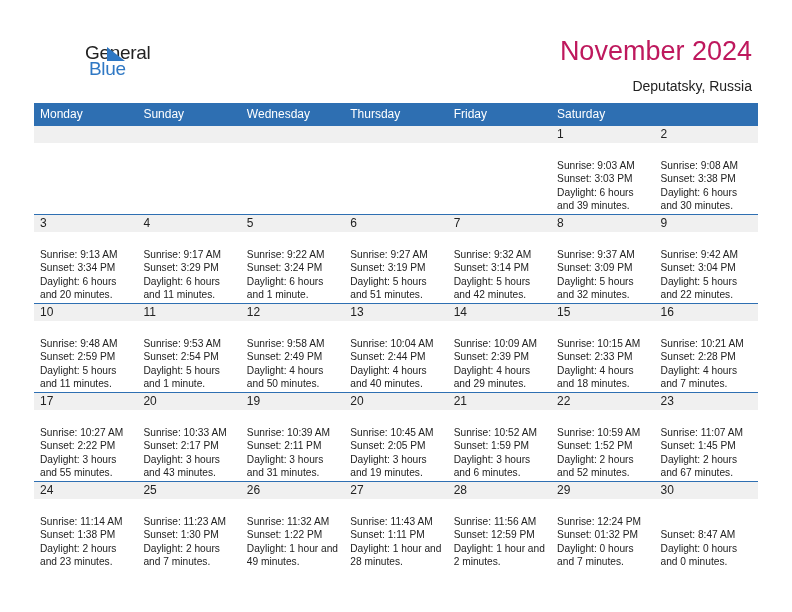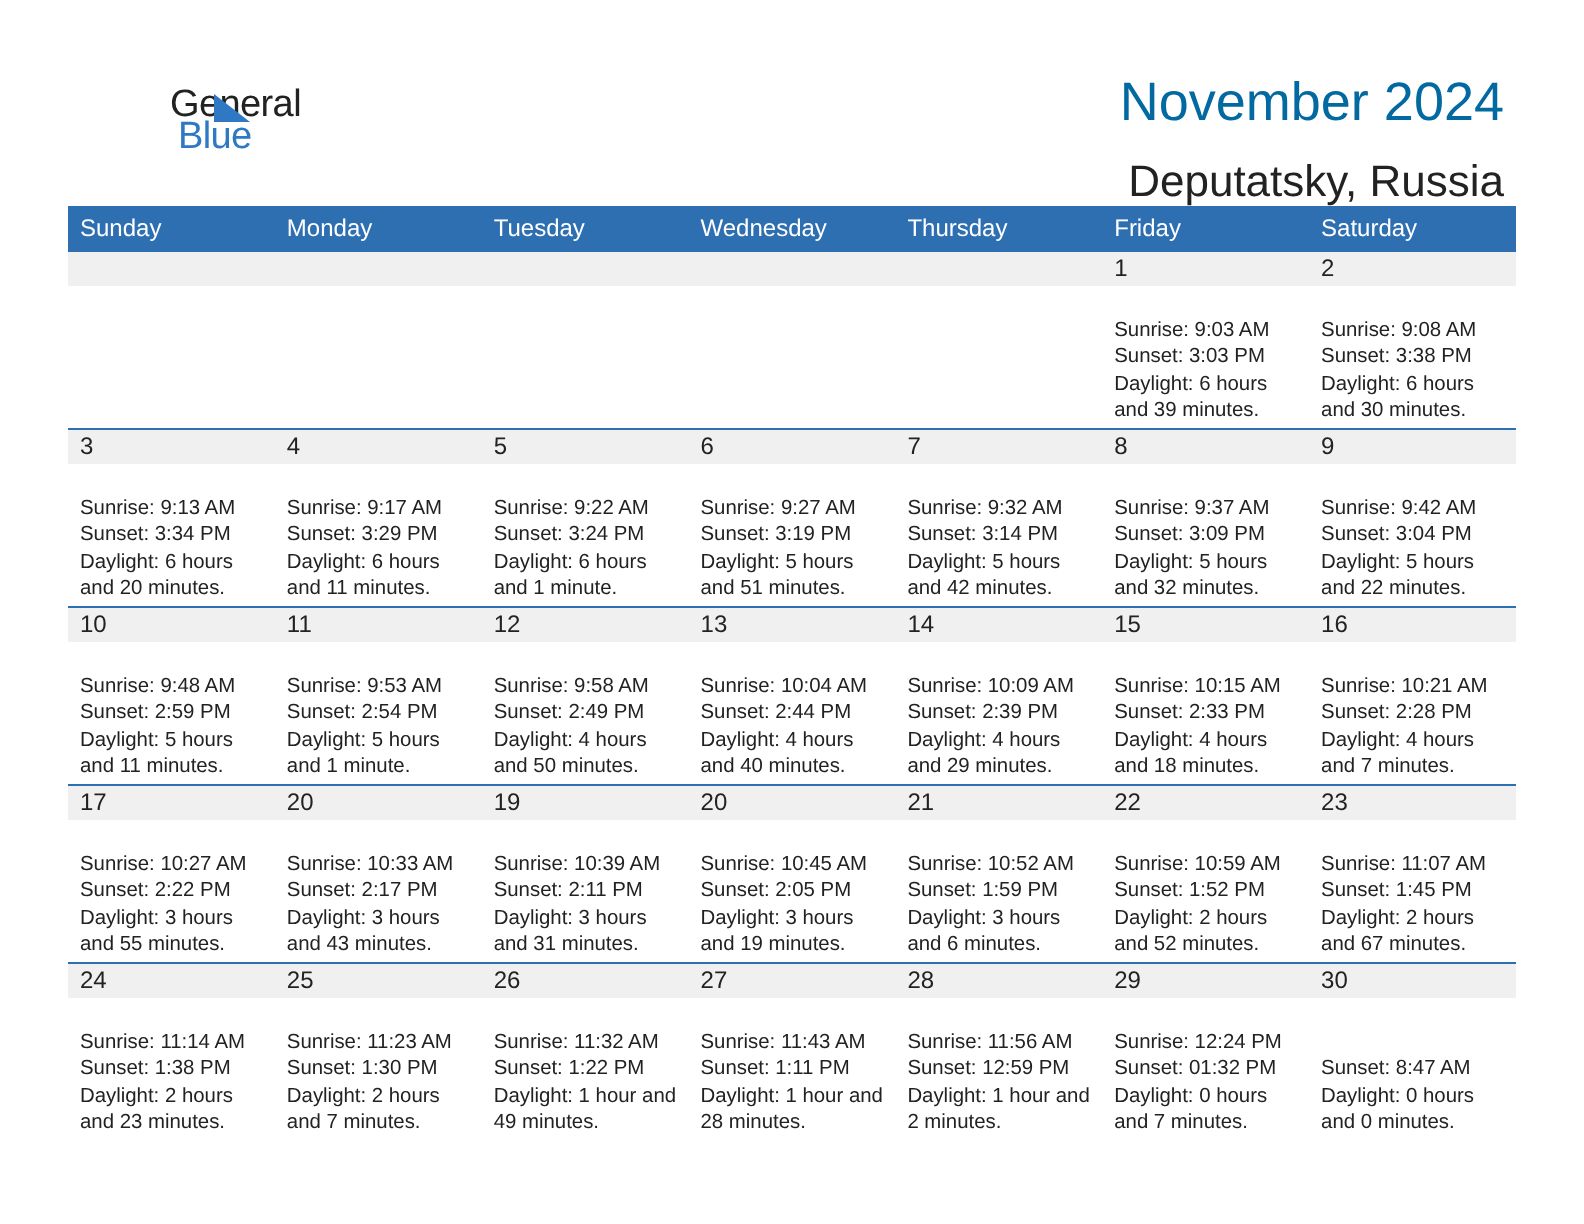--- a/index.html
+++ b/index.html
@@ -1,22 +1,22 @@
 <!DOCTYPE html>
 <html><head>
 <meta charset="utf-8">
 <style>
   html, body { margin: 0; padding: 0; background: #ffffff; }
   body { width: 792px; height: 612px; position: relative; font-family: "Liberation Sans", sans-serif; color: #222; overflow: hidden; }
   .logo { position: absolute; left: 37px; top: 42px; width: 110px; height: 40px; }
   .logo .general { position: absolute; left: 0; top: 0; font-size: 19px; color: #222; letter-spacing: -0.3px; margin-left: 48px; }
   .logo .blue { position: absolute; left: 52px; top: 16px; font-size: 19px; color: #2f78c4; letter-spacing: -0.3px; }
   .logo .tri { position: absolute; left: 70px; top: 5px; width: 0; height: 0; border-left: 18px solid transparent; border-bottom: 14px solid #2f78c4; transform: scaleX(-1); }
-  .title { position: absolute; right: 40px; top: 36px; font-size: 27px; color: #0369a1; }
-  .subtitle { position: absolute; right: 40px; top: 78px; font-size: 22px; color: #222; }
+  .title { position: absolute; right: 40px; top: 36px; font-size: 27px; color: #be185d; }
+  .subtitle { position: absolute; right: 40px; top: 78px; font-size: 14px; color: #222; }
   .cal { position: absolute; left: 34px; top: 103px; width: 724px; }
   .head { display: flex; background: #2e6fb2; height: 23px; }
   .head div { width: 103.43px; color: #fff; font-size: 12px; line-height: 23px; padding-left: 6px; box-sizing: border-box; }
   .week { border-top: 1px solid #2e6fb2; }
   .week:first-of-type { border-top: none; }
   .daynums { display: flex; background: #f0f0f0; height: 17px; }
   .daynums div { width: 103.43px; font-size: 12px; line-height: 17px; padding-left: 6px; box-sizing: border-box; color: #222; }
   .details { display: flex; height: 71px; }
   .cell { width: 103.43px; padding-left: 6px; box-sizing: border-box; font-size: 10.2px; line-height: 13.4px; color: #222; padding-top: 16px; }
   .cell span { display: block; white-space: nowrap; }
@@ -28,23 +28,22 @@
   <span class="general">General</span>
   <span class="tri"></span>
   <span class="blue">Blue</span>
 </div>
 
 <div class="title">November 2024</div>
 <div class="subtitle">Deputatsky, Russia</div>
 
 <div class="cal">
   <div class="head">
+    <div>Monday</div>
     <div>Sunday</div>
-    <div>Monday</div>
-    <div>Tuesday</div>
     <div>Wednesday</div>
     <div>Thursday</div>
     <div>Friday</div>
     <div>Saturday</div>
   </div>
   <div id="weeks">
       <div class="week">
         <div class="daynums">
           <div></div>
           <div></div>

